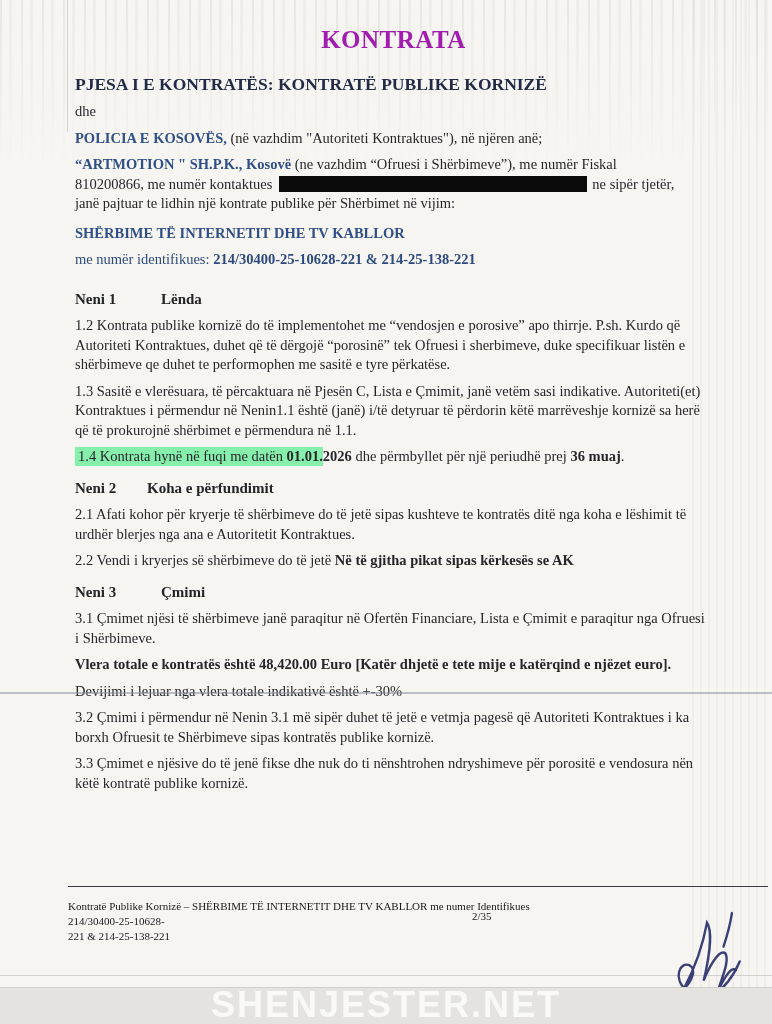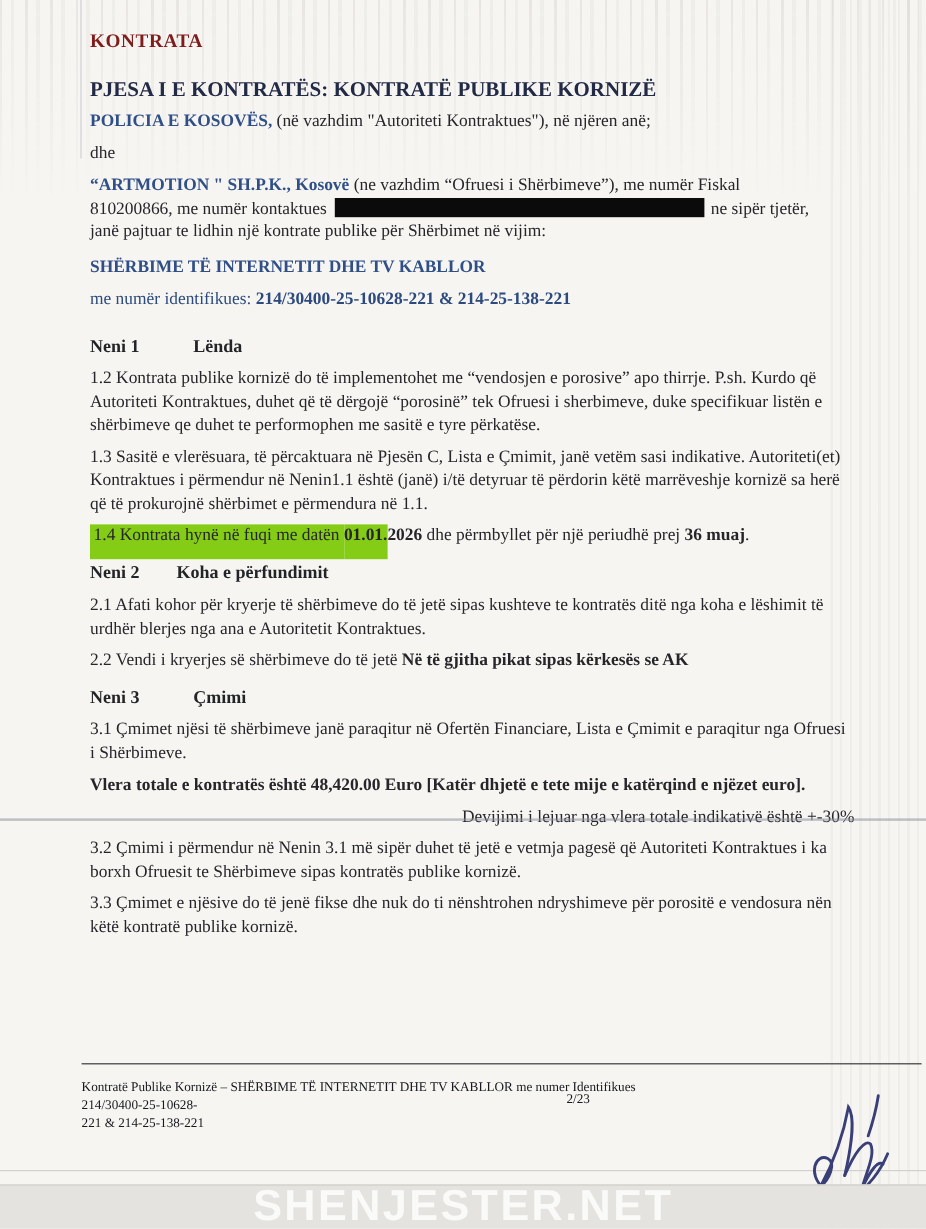--- a/index.html
+++ b/index.html
@@ -21,41 +21,41 @@
   .texture-right{
     position:absolute;right:0;top:0;width:80px;height:1024px;pointer-events:none;
     background:repeating-linear-gradient(90deg, rgba(160,158,152,.12) 0 2px, transparent 2px 8px);
     opacity:.7;
   }
   .crease-vertical{position:absolute;left:67px;top:0;width:1px;height:132px;background:rgba(120,120,126,.28);}
   .edge-line-bottom{position:absolute;left:0;top:975px;width:772px;height:1px;background:#d2d1ce;}
 
   .page{position:absolute;left:0;top:0;width:772px;padding:26px 60px 0 75px;box-sizing:border-box;}
 
-  .doc-title{text-align:left;font-weight:bold;font-size:16px;letter-spacing:.5px;color:#7f1d1d;margin:0;}
+  .doc-title{text-align:center;font-weight:bold;font-size:25px;letter-spacing:.5px;color:#a21caf;margin:0;}
   .doc-heading{font-weight:bold;font-size:17.5px;color:#232a45;margin:20px 0 0 0;}
 
   p.line{font-size:14.5px;line-height:19.5px;margin:7px 0 0 0;}
   .blue-bold{color:#2f4f86;font-weight:bold;}
   .navy-bold{color:#2c4a7e;font-weight:bold;font-family:Liberation Serif, serif;}
   .navy{color:#2c4a7e;}
   .b{font-weight:bold;}
 
   .redaction{display:inline-block;width:308px;height:16px;background:#0b0b0b;vertical-align:-3px;margin:0 5px 0 7px;}
 
   .service-title{font-size:14.5px;line-height:19.5px;margin:10px 0 0 0;}
   .neni{font-size:15px;line-height:19.5px;margin:12px 0 0 0;font-weight:bold;color:#232427;}
   .neni .neni-label{display:inline-block;}
   .w85{width:86px;} .w70{width:72px;}
 
-  .hl{background:#84cc16;padding:1px 0 12px 0;}
+  .hl{background:#86efac;padding:1px 0 2px 0;}
   .hl-lead{padding-left:3px;}
 
   .total-line{font-weight:bold;}
-  .deviation{position:relative;text-align:right;}
+  .deviation{position:relative;}
   .deviation::after{
     content:'';position:absolute;left:-75px;right:-60px;top:54%;height:1.5px;
     background:rgba(138,144,156,.55);
   }
 
   .footer{
     position:absolute;left:68px;top:886px;width:700px;
     border-top:1.6px solid #3a3b40;padding-top:12px;
     font-size:11px;line-height:15px;color:#17181d;
   }
@@ -81,23 +81,23 @@
 <div class="texture-right"></div>
 <div class="crease-vertical"></div>
 <div class="edge-line-bottom"></div>
 
 <div class="page">
 
   <h1 class="doc-title">KONTRATA</h1>
 
   <h2 class="doc-heading">PJESA I E KONTRATËS: KONTRATË PUBLIKE KORNIZË</h2>
 
+  <p class="line">dhe</p>
+
   <p class="line"><span class="blue-bold">POLICIA E KOSOVËS,</span><span> (në vazhdim "Autoriteti Kontraktues"), në njëren anë;</span></p>
-
-  <p class="line">dhe</p>
 
   <p class="line"><span class="blue-bold">“ARTMOTION " SH.P.K., Kosovë </span><span>(ne vazhdim “Ofruesi i Shërbimeve”), me numër Fiskal</span><br><span>810200866, me numër kontaktues</span><span class="redaction"></span><span>ne sipër tjetër,</span><br><span>janë pajtuar te lidhin një kontrate publike për Shërbimet në vijim:</span></p>
 
   <p class="service-title"><span class="blue-bold">SHËRBIME TË INTERNETIT DHE TV KABLLOR</span></p>
 
   <p class="line"><span class="navy">me numër identifikues: </span><span class="navy-bold">214/30400-25-10628-221 &amp; 214-25-138-221</span></p>
 
   <p class="neni" style="margin-top:20px;"><span class="neni-label w85">Neni 1</span><span>Lënda</span></p>
 
 
@@ -122,21 +122,21 @@
   <p class="line deviation">Devijimi i lejuar nga vlera totale indikativë është +-30%</p>
 
   <p class="line">3.2 Çmimi i përmendur në Nenin 3.1 më sipër duhet të jetë e vetmja pagesë që Autoriteti Kontraktues i ka borxh Ofruesit te Shërbimeve sipas kontratës publike kornizë.</p>
 
   <p class="line">3.3 Çmimet e njësive do të jenë fikse dhe nuk do ti nënshtrohen ndryshimeve për porositë e vendosura nën këtë kontratë publike kornizë.</p>
 
 </div>
 
 <div class="footer">
   <div class="footer-text"><span>Kontratë Publike Kornizë – SHËRBIME TË INTERNETIT DHE TV KABLLOR me numer Identifikues 214/30400-25-10628-</span><br><span>221 &amp; 214-25-138-221</span></div>
-  <div class="page-num">2/23</div>
+  <div class="page-num">2/35</div>
 </div>
 
 <svg class="signature" viewBox="0 0 104 100">
   <g fill="none" stroke="#3a4077" stroke-width="2.4" stroke-linecap="round" transform="rotate(-8 52 50)">
     <path d="M20 78 C 8 64, 18 48, 27 54 C 34 59, 25 72, 18 76 C 34 54, 44 32, 50 14 C 55 24, 46 52, 39 70"></path>
     <path d="M39 70 C 50 52, 60 42, 64 47 C 67 56, 57 70, 52 82 C 61 69, 68 61, 72 65"></path>
     <path d="M76 8 C 73 18, 68 30, 63 40"></path>
     <path d="M44 88 C 57 82, 68 72, 77 57"></path>
   </g>
 </svg>

